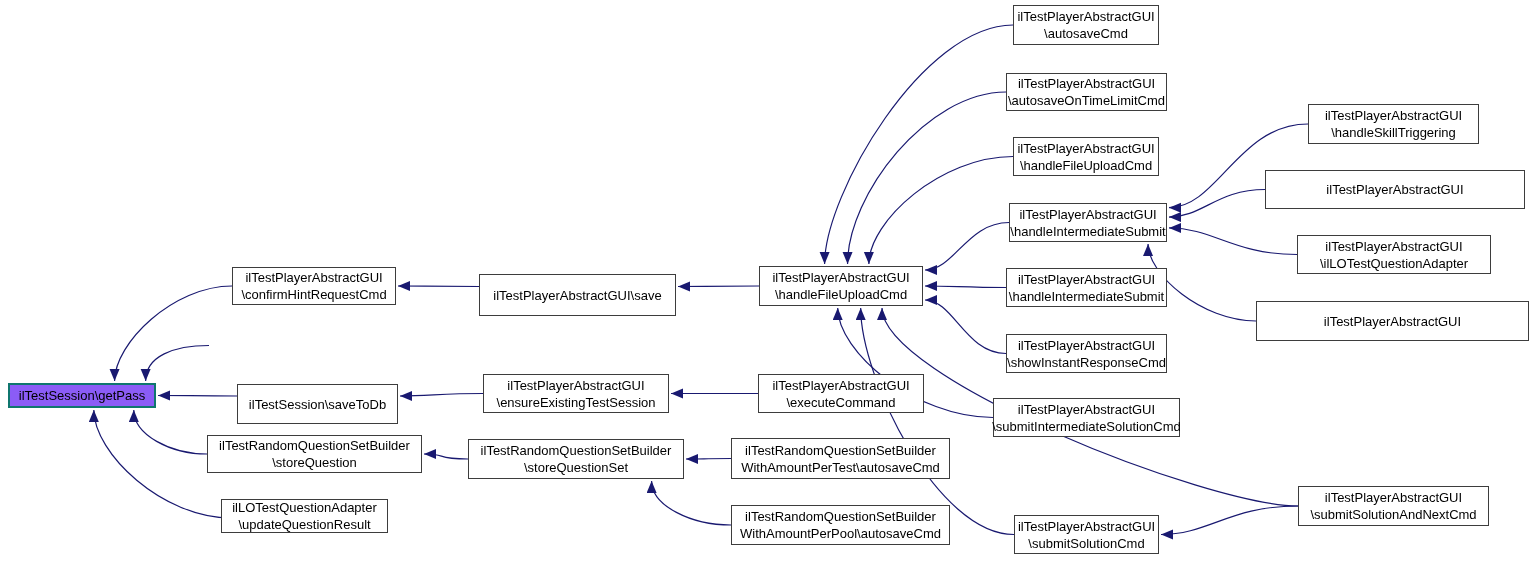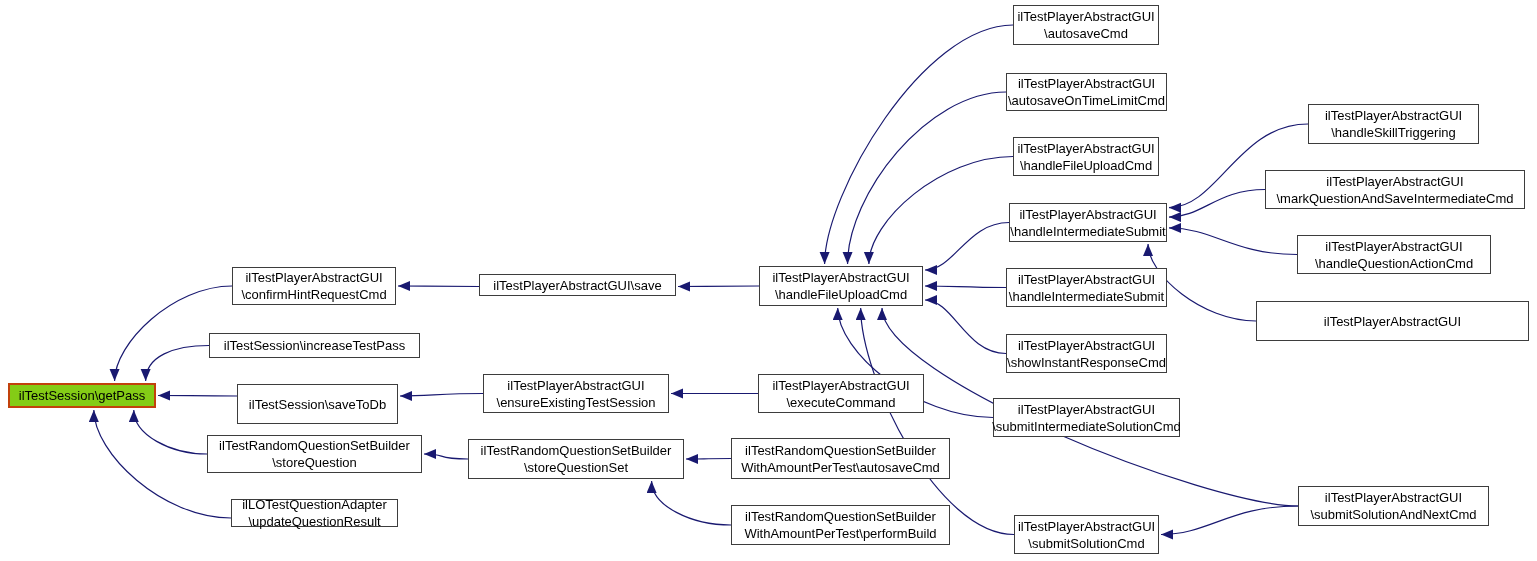--- a/index.html
+++ b/index.html
@@ -9,21 +9,21 @@
     overflow:hidden;
   }
   #edges{position:absolute;left:0;top:0;width:1537px;height:561px;}
   .edge{fill:none;stroke-width:1.2px;}
   .node{
     position:absolute;box-sizing:border-box;
     background:#ffffff;border:1px solid #3d3d3d;
     display:flex;flex-direction:column;align-items:center;justify-content:center;
     text-align:center;line-height:17px;white-space:nowrap;cursor:pointer;
   }
-  .node.hl{background:#84cc16;border:2px solid #c2410c;}
+  .node.hl{background:#8b5cf6;border:2px solid #0f766e;}
   .ln{display:block;padding:0 20px;}
 </style>
 </head>
 <body>
 
 <div id="graph">
 
   <svg id="edges" width="1537" height="561" xmlns="http://www.w3.org/2000/svg">
     <defs>
       <marker id="arrow" markerUnits="userSpaceOnUse" markerWidth="14" markerHeight="12" refX="12" refY="5" orient="auto">
@@ -60,39 +60,36 @@
 
   <div class="node hl" style="left:8px;top:383px;width:148px;height:25px">
     <span class="ln">ilTestSession\getPass</span>
   </div>
 
   <div class="node" style="left:232px;top:267px;width:164px;height:38px">
     <span class="ln">ilTestPlayerAbstractGUI</span>
     <span class="ln">\confirmHintRequestCmd</span>
   </div>
 
-  <div class="node" style="left:209px;top:333px;width:211px;height:25px">
-    <span class="ln">ilTestSession\increaseTestPass</span>
-  </div>
 
   <div class="node" style="left:237px;top:384px;width:161px;height:40px">
     <span class="ln">ilTestSession\saveToDb</span>
   </div>
 
   <div class="node" style="left:207px;top:435px;width:215px;height:38px">
     <span class="ln">ilTestRandomQuestionSetBuilder</span>
     <span class="ln">\storeQuestion</span>
   </div>
 
-  <div class="node" style="left:231px;top:499px;width:167px;height:28px">
+  <div class="node" style="left:221px;top:499px;width:167px;height:34px">
     <span class="ln">ilLOTestQuestionAdapter</span>
     <span class="ln">\updateQuestionResult</span>
   </div>
 
-  <div class="node" style="left:479px;top:274px;width:197px;height:22px">
+  <div class="node" style="left:479px;top:274px;width:197px;height:42px">
     <span class="ln">ilTestPlayerAbstractGUI\save</span>
   </div>
 
   <div class="node" style="left:483px;top:374px;width:186px;height:39px">
     <span class="ln">ilTestPlayerAbstractGUI</span>
     <span class="ln">\ensureExistingTestSession</span>
   </div>
 
   <div class="node" style="left:468px;top:439px;width:216px;height:40px">
     <span class="ln">ilTestRandomQuestionSetBuilder</span>
@@ -109,21 +106,21 @@
     <span class="ln">\executeCommand</span>
   </div>
 
   <div class="node" style="left:731px;top:438px;width:219px;height:41px">
     <span class="ln">ilTestRandomQuestionSetBuilder</span>
     <span class="ln">WithAmountPerTest\autosaveCmd</span>
   </div>
 
   <div class="node" style="left:731px;top:505px;width:219px;height:40px">
     <span class="ln">ilTestRandomQuestionSetBuilder</span>
-    <span class="ln">WithAmountPerTest\performBuild</span>
+    <span class="ln">WithAmountPerPool\autosaveCmd</span>
   </div>
 
   <div class="node" style="left:1013px;top:5px;width:146px;height:40px">
     <span class="ln">ilTestPlayerAbstractGUI</span>
     <span class="ln">\autosaveCmd</span>
   </div>
 
   <div class="node" style="left:1006px;top:73px;width:161px;height:38px">
     <span class="ln">ilTestPlayerAbstractGUI</span>
     <span class="ln">\autosaveOnTimeLimitCmd</span>
@@ -159,26 +156,25 @@
     <span class="ln">\submitSolutionCmd</span>
   </div>
 
   <div class="node" style="left:1308px;top:104px;width:171px;height:40px">
     <span class="ln">ilTestPlayerAbstractGUI</span>
     <span class="ln">\handleSkillTriggering</span>
   </div>
 
   <div class="node" style="left:1265px;top:170px;width:260px;height:39px">
     <span class="ln">ilTestPlayerAbstractGUI</span>
-    <span class="ln">\markQuestionAndSaveIntermediateCmd</span>
   </div>
 
   <div class="node" style="left:1297px;top:235px;width:194px;height:39px">
     <span class="ln">ilTestPlayerAbstractGUI</span>
-    <span class="ln">\handleQuestionActionCmd</span>
+    <span class="ln">\ilLOTestQuestionAdapter</span>
   </div>
 
   <div class="node" style="left:1256px;top:301px;width:273px;height:40px">
     <span class="ln">ilTestPlayerAbstractGUI</span>
   </div>
 
   <div class="node" style="left:1298px;top:486px;width:191px;height:40px">
     <span class="ln">ilTestPlayerAbstractGUI</span>
     <span class="ln">\submitSolutionAndNextCmd</span>
   </div>

